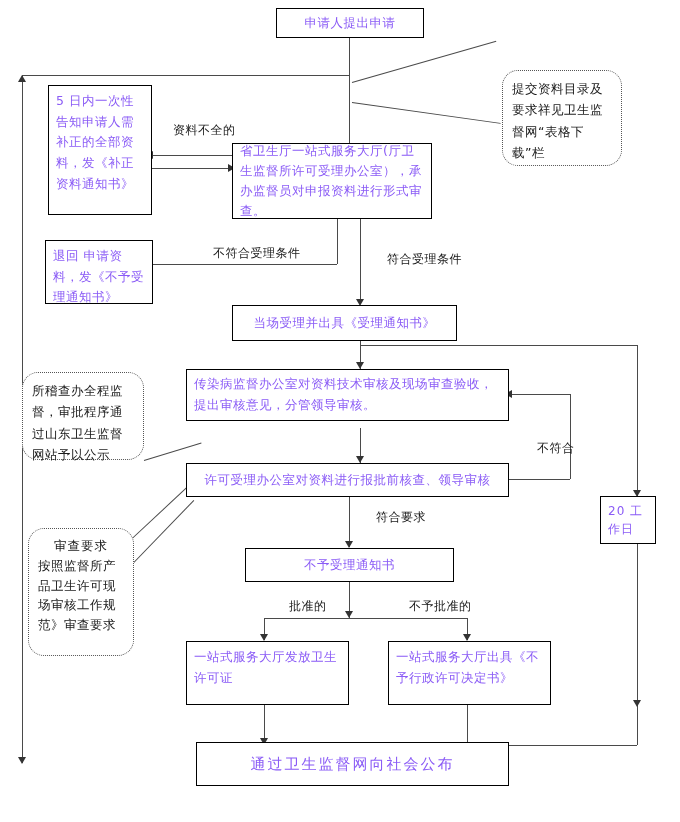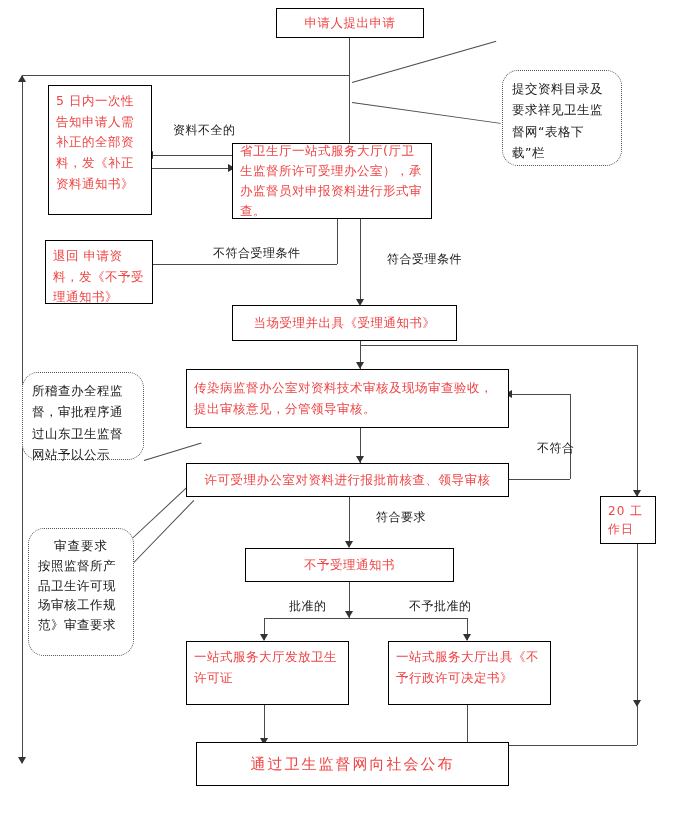--- a/index.html
+++ b/index.html
@@ -15,21 +15,21 @@
     width: 680px;
     height: 822px;
     background: #ffffff;
     overflow: hidden;
   }
   .box {
     position: absolute;
     box-sizing: border-box;
     border: 1px solid #000000;
     background: #ffffff;
-    color: #ef4444;
+    color: #8b5cf6;
     font-size: 12.5px;
     line-height: 1.65;
     letter-spacing: 0.5px;
     padding: 5px 7px;
     z-index: 3;
   }
   .box.center {
     display: flex;
     align-items: center;
     justify-content: center;
@@ -188,21 +188,21 @@
   <div class="rounded" style="left:502px; top:70px; width:120px; height:96px;">提交资料目录及要求祥见卫生监督网“表格下载”栏</div>
 
   <div class="box" style="left:48px; top:85px; width:104px; height:130px;">5 日内一次性告知申请人需补正的全部资料，发《补正资料通知书》</div>
 
   <div class="box mid" style="left:232px; top:143px; width:200px; height:76px; line-height:1.6;">省卫生厅一站式服务大厅(厅卫生监督所许可受理办公室），承办监督员对申报资料进行形式审查。</div>
 
   <div class="box" style="left:45px; top:240px; width:108px; height:64px;">退回 申请资料，发《不予受理通知书》</div>
 
   <div class="box center" style="left:232px; top:305px; width:225px; height:36px;">当场受理并出具《受理通知书》</div>
 
-  <div class="box mid" style="left:186px; top:369px; width:323px; height:59px;">传染病监督办公室对资料技术审核及现场审查验收，提出审核意见，分管领导审核。</div>
+  <div class="box mid" style="left:186px; top:369px; width:323px; height:52px;">传染病监督办公室对资料技术审核及现场审查验收，提出审核意见，分管领导审核。</div>
 
   <div class="rounded" style="left:22px; top:372px; width:122px; height:88px; border-style:dotted;">所稽查办全程监督，审批程序通过山东卫生监督网站予以公示</div>
 
   <div class="rounded titled" style="left:28px; top:528px; width:106px; height:128px;">
     <span class="rtitle">审查要求</span>
     <span class="rbody">按照监督所产品卫生许可现场审核工作规范》审查要求</span>
   </div>
 
   <div class="box center" style="left:186px; top:463px; width:323px; height:34px;">许可受理办公室对资料进行报批前核查、领导审核</div>
 

